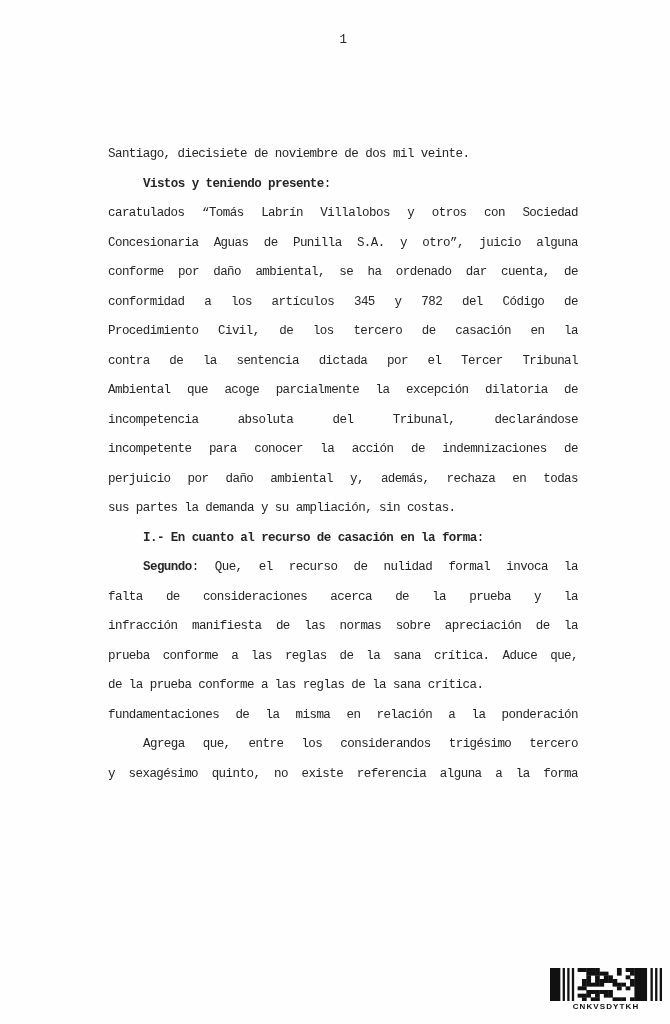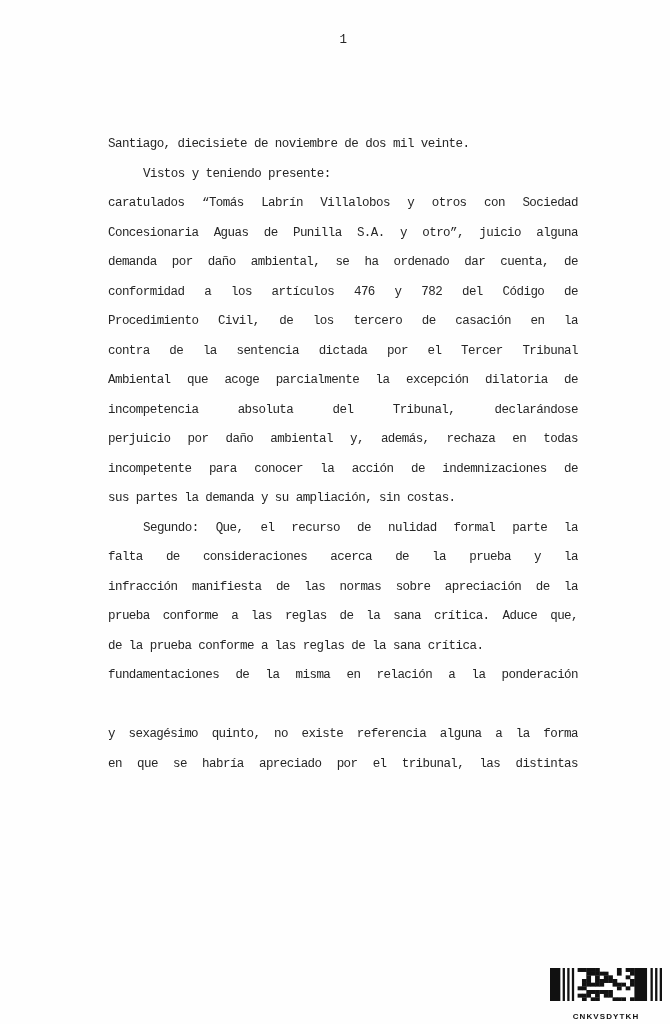--- a/index.html
+++ b/index.html
@@ -24,95 +24,95 @@
     position: absolute;
     top: 33px;
     left: 108px;
     width: 470px;
     text-align: center;
     font-size: 12.5px;
     letter-spacing: -0.55px;
   }
   .doc-text {
     position: absolute;
-    top: 130px;
+    top: 140px;
     left: 108px;
     width: 470px;
     font-size: 12.5px;
     letter-spacing: -0.55px;
   }
   .line {
     height: 29.5px;
     line-height: 29.5px;
     overflow: hidden;
   }
   .line.just {
     text-align: justify;
     text-align-last: justify;
   }
   .indent {
     display: inline-block;
     width: 35px;
     height: 1px;
   }
   .b {
-    font-weight: normal;
+    font-weight: bold;
   }
   .barcode-wrap {
     position: absolute;
     left: 550px;
     top: 968px;
     width: 112px;
     text-align: center;
   }
   .barcode-svg {
     display: block;
     width: 112px;
     height: 33px;
   }
   .barcode-label {
     font-family: "Liberation Sans", sans-serif;
     font-size: 8px;
     font-weight: bold;
     letter-spacing: 1.1px;
     color: #111111;
-    margin-top: 11px;
+    margin-top: 1px;
     white-space: nowrap;
   }
 </style>
 </head>
 <body style="color: rgb(38, 38, 38);">
 
 <div class="page" style="background: rgb(254, 254, 254);">
 
   <div class="page-number">1</div>
 
   <div class="doc-text">
       <div class="line"><span>Santiago, diecisiete de noviembre de dos mil veinte.</span></div>
       <div class="line"><span class="indent"></span><span class="b">Vistos y teniendo presente</span><span>:</span></div>
       <div class="line just"><span>caratulados “Tomás Labrín Villalobos y otros con Sociedad</span></div>
       <div class="line just"><span>Concesionaria Aguas de Punilla S.A. y otro”, juicio alguna</span></div>
-      <div class="line just"><span>demanda por daño ambiental, se ha ordenado dar cuenta, de</span></div>
-      <div class="line just"><span>conformidad a los artículos 476 y 782 del Código de</span></div>
+      <div class="line just"><span>conforme por daño ambiental, se ha ordenado dar cuenta, de</span></div>
+      <div class="line just"><span>conformidad a los artículos 345 y 782 del Código de</span></div>
       <div class="line just"><span>Procedimiento Civil, de los tercero de casación en la</span></div>
       <div class="line just"><span>contra de la sentencia dictada por el Tercer Tribunal</span></div>
       <div class="line just"><span>Ambiental que acoge parcialmente la excepción dilatoria de</span></div>
       <div class="line just"><span>incompetencia absoluta del Tribunal, declarándose</span></div>
+      <div class="line just"><span>incompetente para conocer la acción de indemnizaciones de</span></div>
       <div class="line just"><span>perjuicio por daño ambiental y, además, rechaza en todas</span></div>
-      <div class="line just"><span>incompetente para conocer la acción de indemnizaciones de</span></div>
       <div class="line"><span>sus partes la demanda y su ampliación, sin costas.</span></div>
-      <div class="line just"><span class="indent"></span><span class="b">Segundo</span><span>: Que, el recurso de nulidad formal parte la</span></div>
+      <div class="line"><span class="indent"></span><span class="b">I.- En cuanto al recurso de casación en la forma</span><span>:</span></div>
+      <div class="line just"><span class="indent"></span><span class="b">Segundo</span><span>: Que, el recurso de nulidad formal invoca la</span></div>
       <div class="line just"><span>falta de consideraciones acerca de la prueba y la</span></div>
       <div class="line just"><span>infracción manifiesta de las normas sobre apreciación de la</span></div>
       <div class="line just"><span>prueba conforme a las reglas de la sana crítica. Aduce que,</span></div>
       <div class="line"><span>de la prueba conforme a las reglas de la sana crítica.</span></div>
       <div class="line just"><span>fundamentaciones de la misma en relación a la ponderación</span></div>
-      <div class="line just"><span class="indent"></span></div>
+      <div class="line just"><span class="indent"></span><span>Agrega que, entre los considerandos trigésimo tercero</span></div>
       <div class="line just"><span>y sexagésimo quinto, no existe referencia alguna a la forma</span></div>
-      <div class="line just"><span>en que se habría apreciado por el tribunal, las distintas</span></div>
     </div>
 
   <div class="barcode-wrap">
     <svg class="barcode-svg" xmlns="http://www.w3.org/2000/svg" viewBox="0 0 97.4 33" preserveAspectRatio="none">
         <rect x="0" y="0" width="9" height="33" fill="#111111"></rect>
         <rect x="11" y="0" width="2" height="33" fill="#111111"></rect>
         <rect x="15" y="0" width="2" height="33" fill="#111111"></rect>
         <rect x="19" y="0" width="2" height="33" fill="#111111"></rect>
         <rect x="24" y="0" width="4.1" height="3.9666666666666663" fill="#111111"></rect>
         <rect x="24" y="18.333333333333332" width="4.1" height="3.9666666666666663" fill="#111111"></rect>

